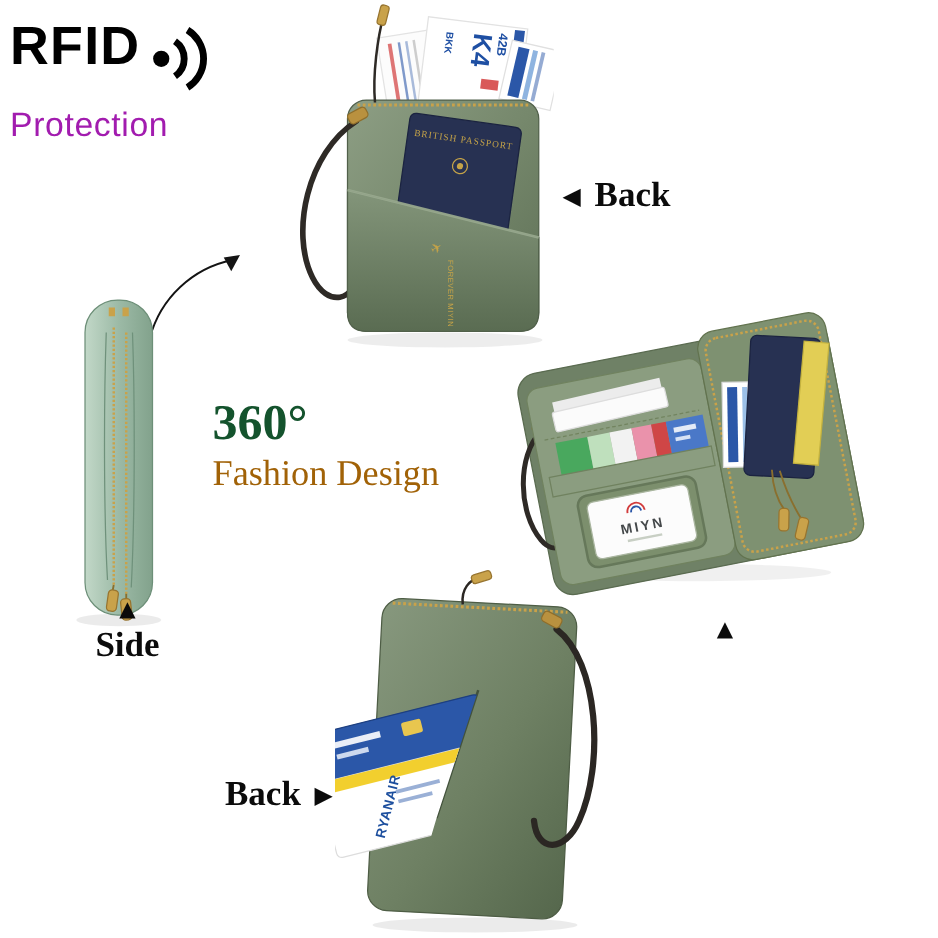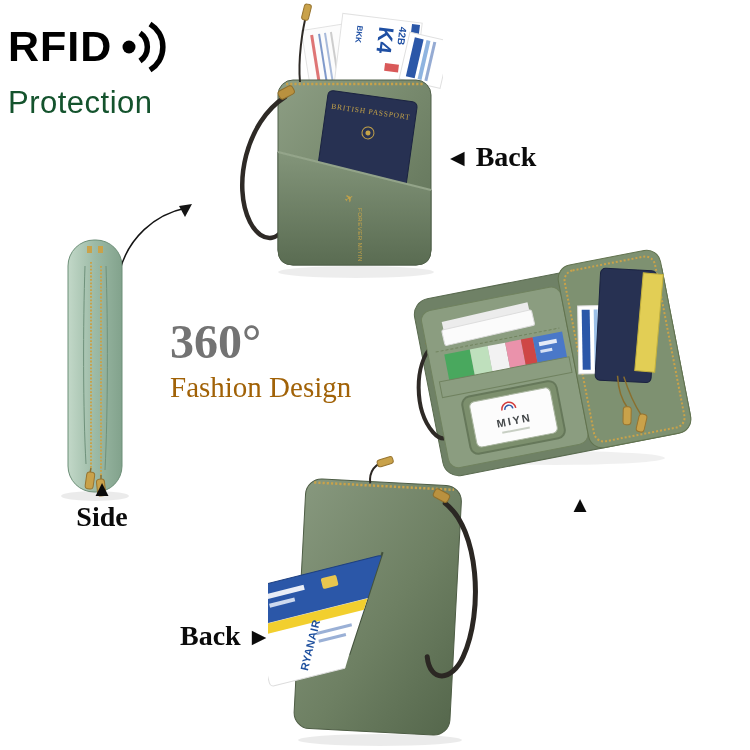--- a/index.html
+++ b/index.html
@@ -1,23 +1,23 @@
 <!DOCTYPE html>
 <html><head>
 <meta charset="utf-8">
 <style>
   *{margin:0;padding:0;box-sizing:border-box}
   html,body{background:#ffffff}
   body{font-family:"Liberation Sans",sans-serif}
   #stage{position:relative;width:750px;height:750px;background:#fff;overflow:hidden}
   .abs{position:absolute}
-  .rfid-row{display:flex;align-items:center;gap:4px}
+  .rfid-row{display:flex;gap:4px}
   .rfid-title{font-size:43px;font-weight:800;letter-spacing:1px;color:#000;line-height:1}
-  .rfid-sub{font-size:31px;color:#14532d;margin-top:9px;letter-spacing:.5px}
-  .center-big{font-family:"Liberation Serif",serif;font-size:48px;font-weight:700;color:#737373;line-height:1}
+  .rfid-sub{font-size:27px;color:#a21caf;margin-top:9px;letter-spacing:.5px}
+  .center-big{font-family:"Liberation Serif",serif;font-size:40px;font-weight:700;color:#14532d;line-height:1}
   .center-sub{font-family:"Liberation Serif",serif;font-size:29px;color:#a16207;margin-top:5px;white-space:nowrap}
   .view-label{display:flex;align-items:center;gap:11px;font-family:"Liberation Serif",serif;font-weight:700;font-size:28px;color:#0b0b0b}
   .view-label .arr{font-size:19px;line-height:1;font-family:"DejaVu Sans",sans-serif}
   .view-label-v{text-align:center;font-family:"Liberation Serif",serif;font-weight:700;font-size:28px;color:#0b0b0b}
   .view-label-v .arr{display:block;font-size:17px;line-height:1;margin-bottom:4px;font-family:"DejaVu Sans",sans-serif}
 </style>
 </head>
 <body>
 
 <div id="stage">

